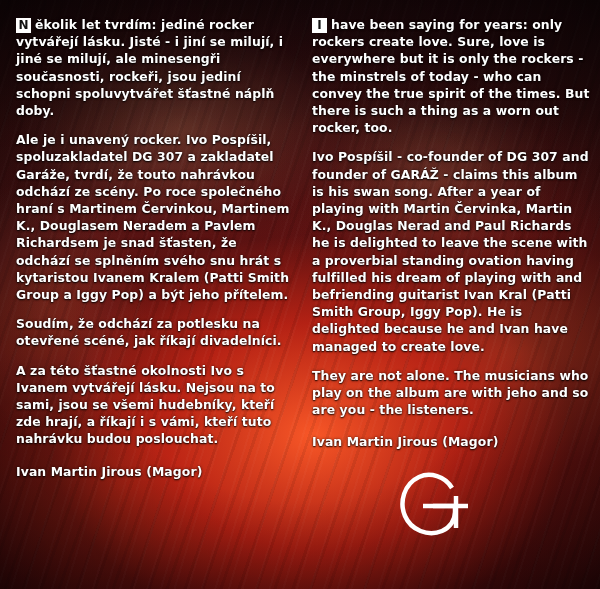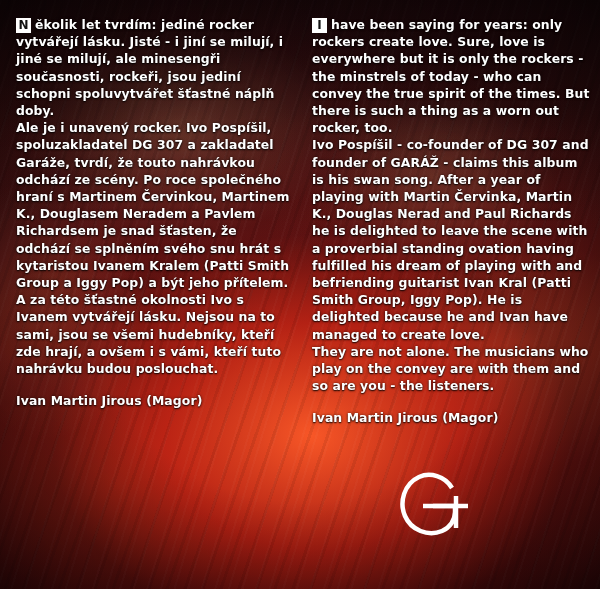--- a/index.html
+++ b/index.html
@@ -70,21 +70,21 @@
   }
   .col p {
     margin: 0;
     color: #ffffff;
     font-weight: bold;
     font-size: 12.4px;
     line-height: 17.2px;
     letter-spacing: 0.1px;
     text-shadow: 0 1px 1.5px rgba(0,0,0,0.85), 0 0 3px rgba(0,0,0,0.6);
   }
-  .col p + p { margin-top: 0px; }
+  .col p + p { margin-top: 12px; }
 
   .dropcap {
     float: left;
     width: 15px;
     height: 15px;
     margin: 2px 4px 0 0;
     background: #ffffff;
     color: #111111;
     font-weight: bold;
     font-size: 12px;
@@ -121,28 +121,29 @@
   <div class="bg-layer bg-haze"></div>
   <div class="bg-layer bg-streaks"></div>
   <div class="bg-layer bg-dark-top"></div>
   <div class="bg-layer bg-vignette"></div>
 
   <div class="columns">
 
     <div class="col">
       <p><span class="dropcap">N</span><span>ěkolik let tvrdím: jediné rocker vytvářejí lásku. Jisté - i jiní se milují, i jiné se milují, ale minesengři současnosti, rockeři, jsou jediní schopni spoluvytvářet šťastné náplň doby.</span></p>
       <p>Ale je i unavený rocker. Ivo Pospíšil, spoluzakladatel DG 307 a zakladatel Garáže, tvrdí, že touto nahrávkou odchází ze scény. Po roce společného hraní s Martinem Červinkou, Martinem K., Douglasem Neradem a Pavlem Richardsem je snad šťasten, že odchází se splněním svého snu hrát s kytaristou Ivanem Kralem (Patti Smith Group a Iggy Pop) a být jeho přítelem.</p>
-      <p>A za této šťastné okolnosti Ivo s Ivanem vytvářejí lásku. Nejsou na to sami, jsou se všemi hudebníky, kteří zde hrají, a ovšem i s vámi, kteří tuto nahrávku budou poslouchat.</p>
+      <p>Soudím, že odchází za potlesku na otevřené scéné, jak říkají divadelníci.</p>
+      <p>A za této šťastné okolnosti Ivo s Ivanem vytvářejí lásku. Nejsou na to sami, jsou se všemi hudebníky, kteří zde hrají, a říkají i s vámi, kteří tuto nahrávku budou poslouchat.</p>
       <p class="signature">Ivan Martin Jirous (Magor)</p>
     </div>
 
     <div class="col">
       <p><span class="dropcap">I</span><span> have been saying for years: only rockers create love. Sure, love is everywhere but it is only the rockers - the minstrels of today - who can convey the true spirit of the times. But there is such a thing as a worn out rocker, too.</span></p>
       <p>Ivo Pospíšil - co-founder of DG 307 and founder of GARÁŽ - claims this album is his swan song. After a year of playing with Martin Červinka, Martin K., Douglas Nerad and Paul Richards he is delighted to leave the scene with a proverbial standing ovation having fulfilled his dream of playing with and befriending guitarist Ivan Kral (Patti Smith Group, Iggy Pop). He is delighted because he and Ivan have managed to create love.</p>
-      <p>They are not alone. The musicians who play on the convey are with them and so are you - the listeners.</p>
+      <p>They are not alone. The musicians who play on the album are with jeho and so are you - the listeners.</p>
       <p class="signature">Ivan Martin Jirous (Magor)</p>
     </div>
 
   </div>
 
   <div class="logo">
     <svg viewBox="0 0 84 74" width="84" height="74" aria-hidden="true">
 
       <path d="M62 20 C55 8, 40 4, 29 9 C14 16, 9 34, 15 48 C21 62, 38 69, 52 63 C60 59.5, 65 52, 65 44 L65 38 L43 38" fill="none" stroke="#ffffff" stroke-width="4.5" stroke-linecap="butt"></path>
       <path d="M33 38 L78 38" fill="none" stroke="#ffffff" stroke-width="4.5"></path>

